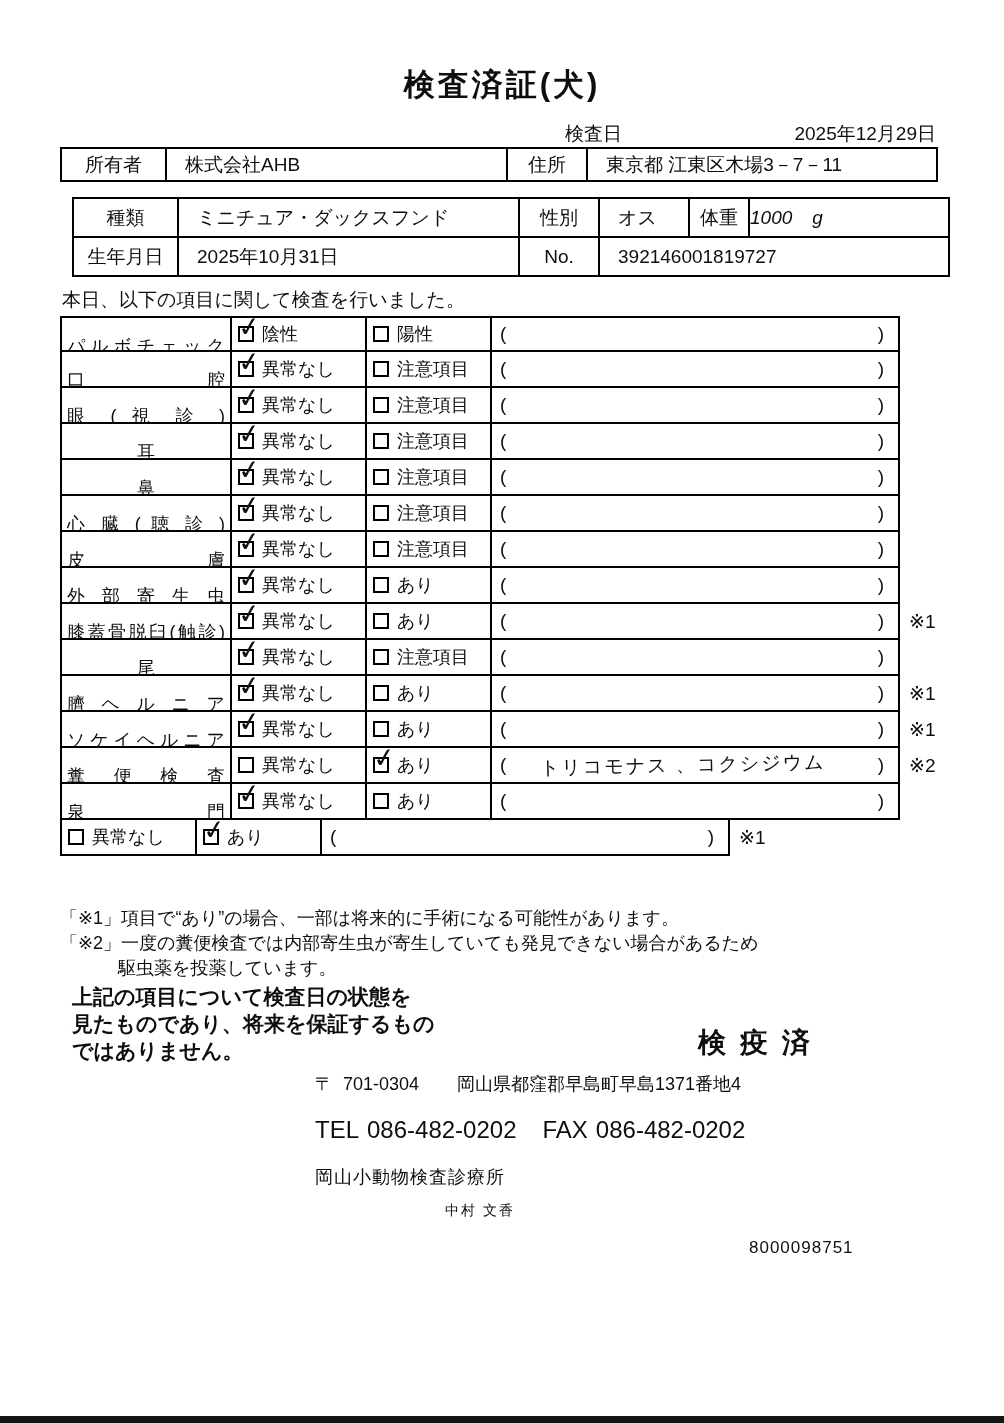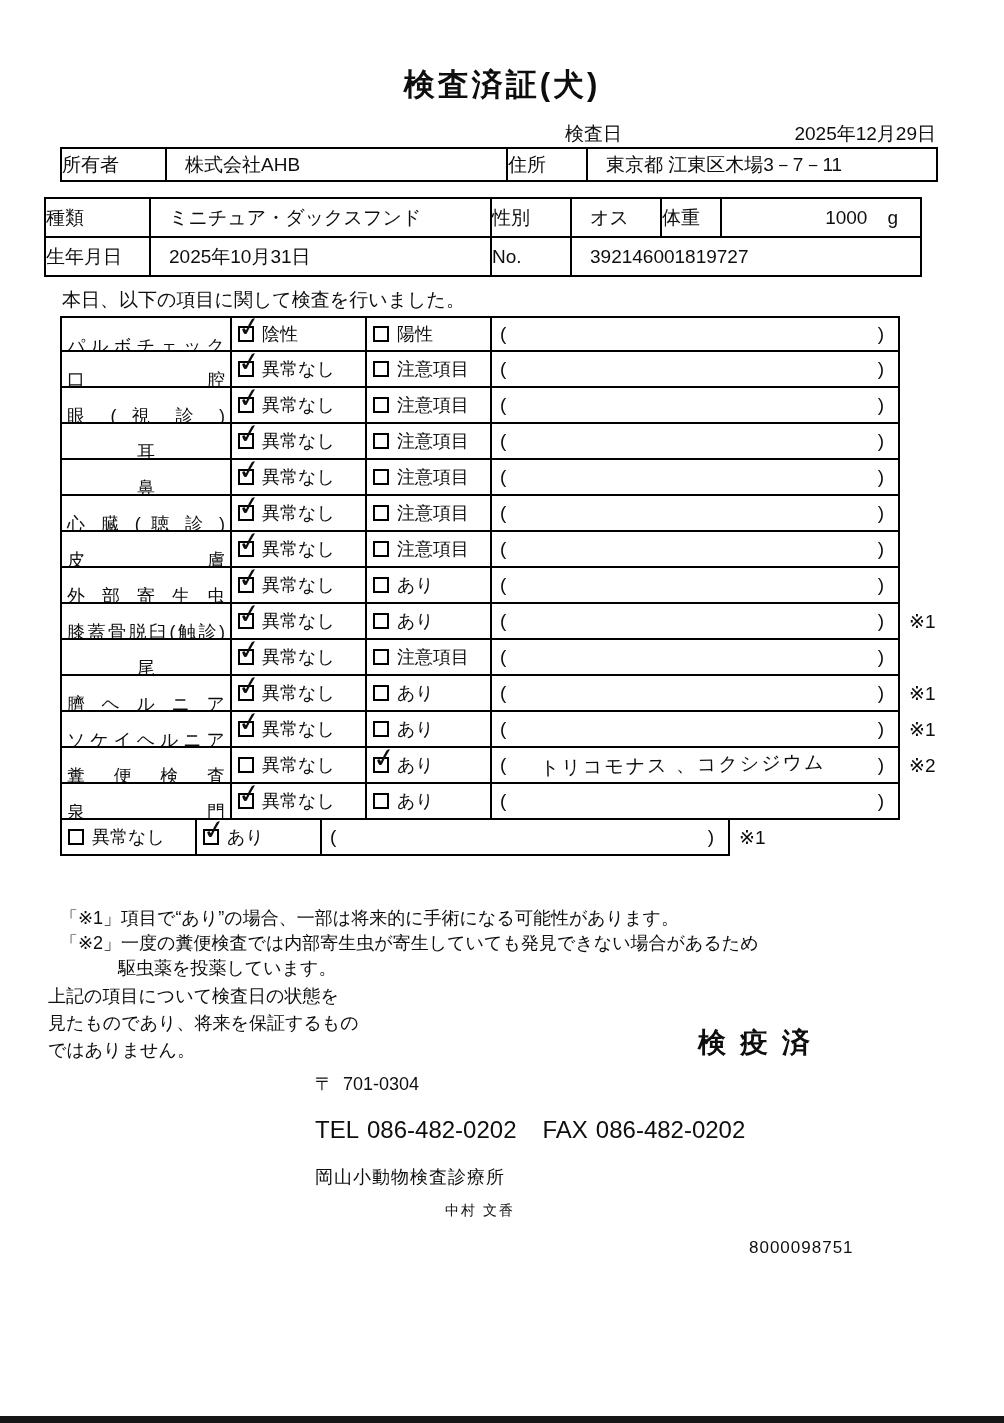--- a/index.html
+++ b/index.html
@@ -10,25 +10,25 @@
   .title { position:absolute; top:64px; left:0; width:100%; text-align:center; font-size:31px; font-weight:700; letter-spacing:3px; }
 
   .date-row { position:absolute; top:121px; left:60px; width:876px; display:flex; font-size:19px; }
   .date-label { margin-left:505px; }
   .date-value { margin-left:auto; }
 
   table.info { border-collapse:collapse; table-layout:fixed; }
   table.info td { border:2px solid #000; font-size:19px; vertical-align:middle; overflow:hidden; white-space:nowrap; }
   .owner-table { position:absolute; top:147px; left:60px; width:876px; }
   .owner-table td { height:33px; }
-  .pet-table { position:absolute; top:197px; left:44px; width:876px; }
+  .pet-table { position:absolute; top:197px; left:72px; width:876px; }
   .pet-table td { height:39px; }
-  td.lab { }
+  td.lab { text-align:center; }
   td.val { padding-left:18px; }
-  .weight-inner { display:flex; justify-content:flex-end; align-items:baseline; gap:20px; padding-right:22px; }
+  .weight-inner { display:flex; align-items:baseline; gap:20px; padding-right:22px;font-style:italic; }
 
   .intro { position:absolute; top:287px; left:62px; font-size:19px; }
 
   .insp { position:absolute; top:316px; left:60px; }
   .insp-row { display:flex; height:36px; }
   .insp-row .cell { border-left:2px solid #000; border-bottom:2px solid #000; }
   .insp-row:first-child .cell { border-top:2px solid #000; }
   .cell.name { width:170px; font-size:18px; line-height:33px; padding:12px 5px;
                text-align:justify; text-align-last:justify; white-space:nowrap; overflow:hidden; }
   .cell.name.center { text-align:center; text-align-last:center; }
@@ -39,21 +39,21 @@
   .cell.wide { width:670px; border-right:2px solid #000; }
   .pmark { flex:0 0 auto; }
   .hand { flex:1; padding-left:34px; font-size:19px; transform:rotate(-1.2deg); letter-spacing:2px; }
   .notecell { width:44px; font-size:19px; line-height:36px; padding-left:9px; }
   .box { position:relative; width:16px; height:16px; border:2px solid #000; flex:0 0 auto; background:#fff; }
   .ck { position:absolute; left:-2px; top:-14px; font-size:27px; line-height:1; font-weight:400; transform:rotate(-8deg); }
 
   .footnotes { position:absolute; top:906px; left:60px; font-size:18px; line-height:25px; }
   .fn-line2 { padding-left:58px; }
 
-  .disclaimer { position:absolute; top:983px; left:48px; font-size:18px; font-weight:400; line-height:27px; }
+  .disclaimer { position:absolute; top:983px; left:72px; font-size:21px; font-weight:700; line-height:27px; }
   .stamp { position:absolute; top:1024px; left:698px; font-size:28px; font-weight:700; letter-spacing:14px; white-space:nowrap; }
 
   .addr-row { position:absolute; top:1072px; left:315px; font-size:18px; display:flex; align-items:baseline; }
   .addr-row .postal-code { margin-left:10px; }
   .addr-row .clinic-address { margin-left:38px; }
   .tel-row { position:absolute; top:1116px; left:315px; font-size:24px; display:flex; align-items:baseline; }
   .tel-row .tel-number { margin-left:8px; }
   .tel-row .fax-label { margin-left:26px; }
   .tel-row .fax-number { margin-left:8px; }
   .clinic-name { position:absolute; top:1165px; left:315px; font-size:18px; letter-spacing:1px; }
@@ -421,20 +421,21 @@
     <div>上記の項目について検査日の状態を</div>
     <div>見たものであり、将来を保証するもの</div>
     <div>ではありません。</div>
   </div>
 
   <div class="stamp">検疫済</div>
 
   <div class="addr-row">
     <span>〒</span>
     <span class="postal-code">701-0304</span>
+    <span class="clinic-address">岡山県都窪郡早島町早島1371番地4</span>
   </div>
 
   <div class="tel-row">
     <span>TEL</span>
     <span class="tel-number">086-482-0202</span>
     <span class="fax-label">FAX</span>
     <span class="fax-number">086-482-0202</span>
   </div>
 
   <div class="clinic-name">岡山小動物検査診療所</div>

